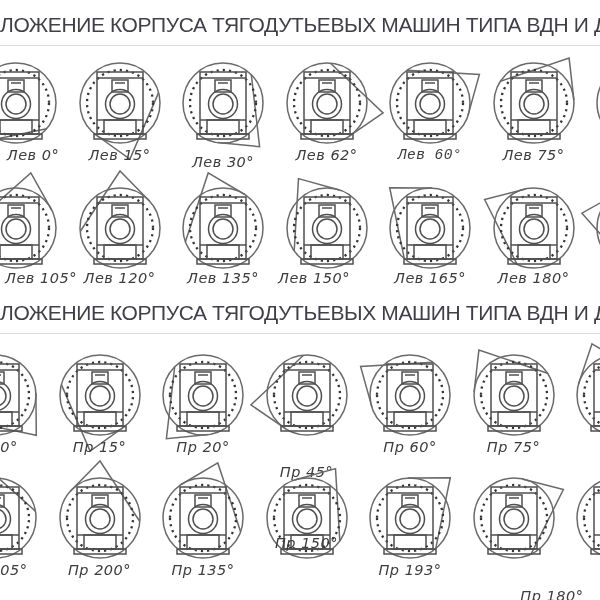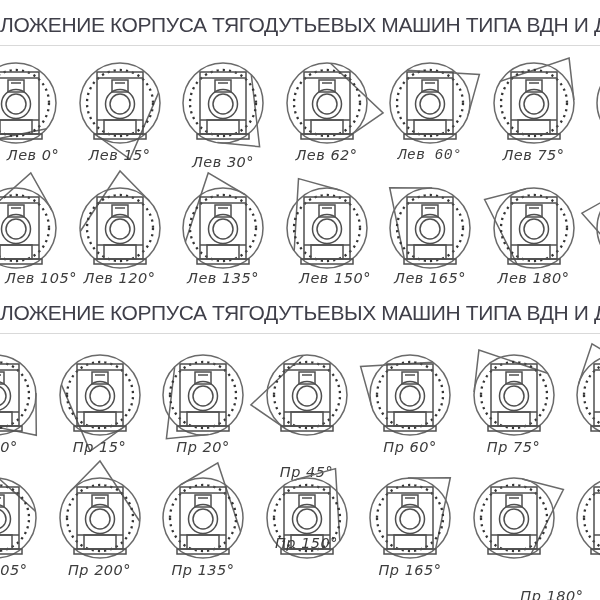--- a/index.html
+++ b/index.html
@@ -253,21 +253,21 @@
             <rect x="62" y="47" width="16" height="12"></rect>
             <line x1="65" y1="50" x2="75" y2="50"></line>
             <circle cx="70" cy="71" r="14.5"></circle>
             <circle cx="70" cy="71" r="10"></circle>
             <line x1="47" y1="87" x2="93" y2="87"></line>
             <rect x="54" y="87" width="32" height="14"></rect>
             <rect x="44" y="101" width="52" height="5"></rect>
           </g>
         </svg>
       </div>
-      <div class="fan-label" style="left: 265px; top: 270px;">Лев 150°</div>
+      <div class="fan-label" style="left: 244px; top: 270px;">Лев 150°</div>
       <div class="fan" style="left: 360px; top: 158px;">
         <svg viewBox="0 0 140 140">
           <g stroke="#6a6a6a" stroke-width="1.5" fill="none">
             <circle cx="70" cy="70" r="40"></circle>
             <path d="M 44.3 100.6 L 29.7 29.7 L 72.1 30.1"></path>
           </g>
           <circle cx="70" cy="70" r="33" fill="none" stroke="#343434" stroke-width="2.3" stroke-dasharray="2.2 4"></circle>
           <g stroke="#4f4f4f" stroke-width="1.5" fill="none">
             <rect x="47" y="39" width="46" height="62"></rect>
             <line x1="47" y1="45" x2="93" y2="45"></line>
@@ -590,21 +590,21 @@
               <line x1="65" y1="50" x2="75" y2="50"></line>
               <circle cx="70" cy="71" r="14.5"></circle>
               <circle cx="70" cy="71" r="10"></circle>
               <line x1="47" y1="87" x2="93" y2="87"></line>
               <rect x="54" y="87" width="32" height="14"></rect>
               <rect x="44" y="101" width="52" height="5"></rect>
             </g>
           </g>
         </svg>
       </div>
-      <div class="fan-label" style="left: 340px; top: 562px;">Пр 165°</div>
+      <div class="fan-label" style="left: 340px; top: 562px;">Пр 193°</div>
       <div class="fan" style="left: 443.5px; top: 448px;">
         <svg viewBox="0 0 140 140">
           <g transform="translate(140,0) scale(-1,1)">
             <g stroke="#6a6a6a" stroke-width="1.5" fill="none">
               <circle cx="70" cy="70" r="40"></circle>
               <path d="M 53.1 106.3 L 20.6 41.5 L 61.7 30.9"></path>
             </g>
             <circle cx="70" cy="70" r="33" fill="none" stroke="#343434" stroke-width="2.3" stroke-dasharray="2.2 4"></circle>
             <g stroke="#4f4f4f" stroke-width="1.5" fill="none">
               <rect x="47" y="39" width="46" height="62"></rect>

